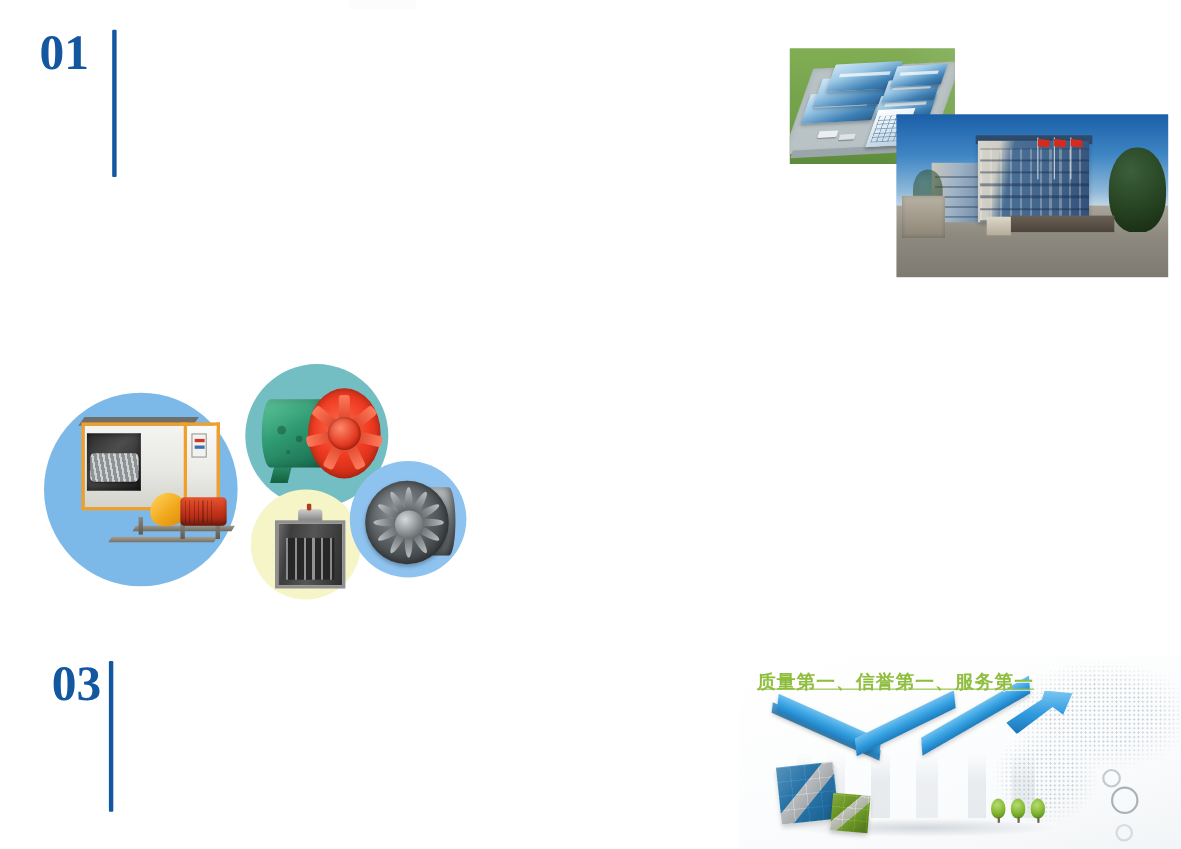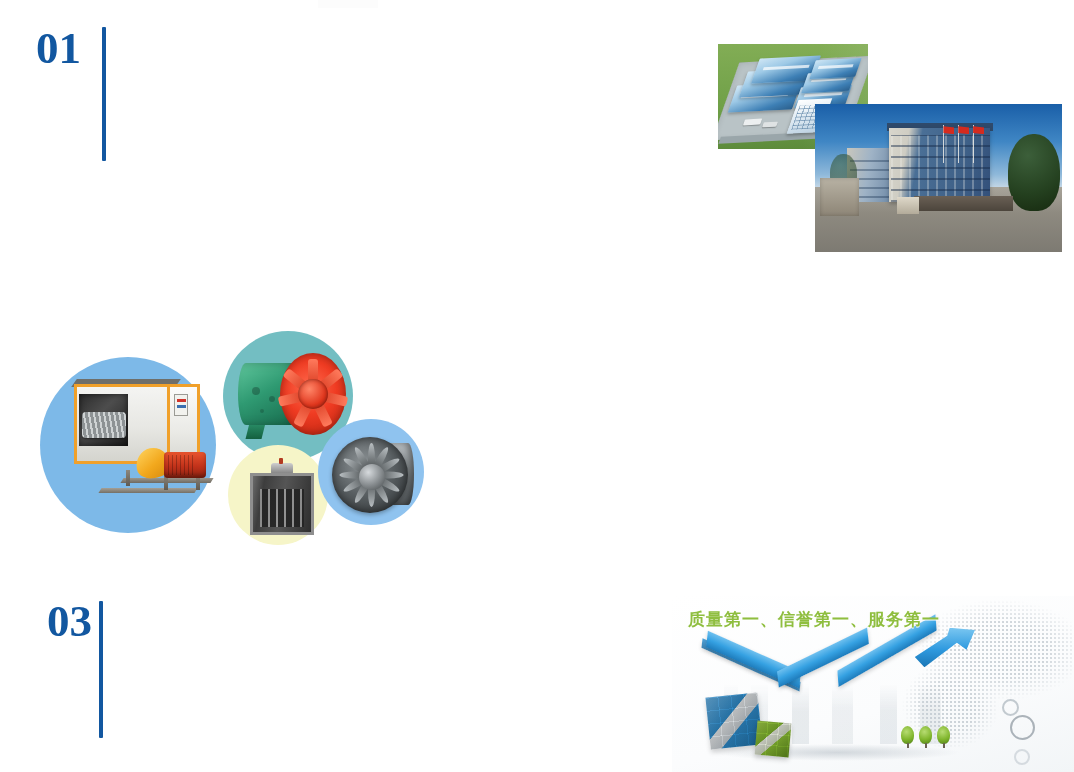--- a/index.html
+++ b/index.html
@@ -378,20 +378,21 @@
     -webkit-mask-image: linear-gradient(180deg, transparent 0%, #000 45%, #000 100%);
     mask-image: linear-gradient(180deg, transparent 0%, #000 45%, #000 100%);
   }
   .gb-tagline {
     position: absolute; left: 4%; top: 7%;
     font-family: "DejaVu Sans", "Liberation Sans", sans-serif;
     font-size: 17px; font-weight: 600; letter-spacing: 1px;
     color: #8fbe3f;
     text-shadow: 0 1px 0 rgba(255,255,255,0.9);
     white-space: nowrap;
+    text-decoration: underline;
   }
   .gb-arrow { position: absolute; left: 6%; top: 22%; width: 68%; height: 66%; }
   .gb-seg {
     position: absolute;
     background: linear-gradient(180deg, #6fc0ef 0%, #35a1e2 50%, #1e7cbc 100%);
     box-shadow: 0 2px 4px rgba(0,0,0,0.18);
   }
   .gb-seg-a { left: 4%;  top: 14%; width: 34%; height: 15%; transform: skewY(24deg) skewX(-6deg); }
   .gb-seg-b { left: 30%; top: 12%; width: 33%; height: 15%; transform: skewY(-26deg) skewX(6deg); }
   .gb-seg-c { left: 52%; top: 6%;  width: 36%; height: 15%; transform: skewY(-30deg) skewX(4deg); }

